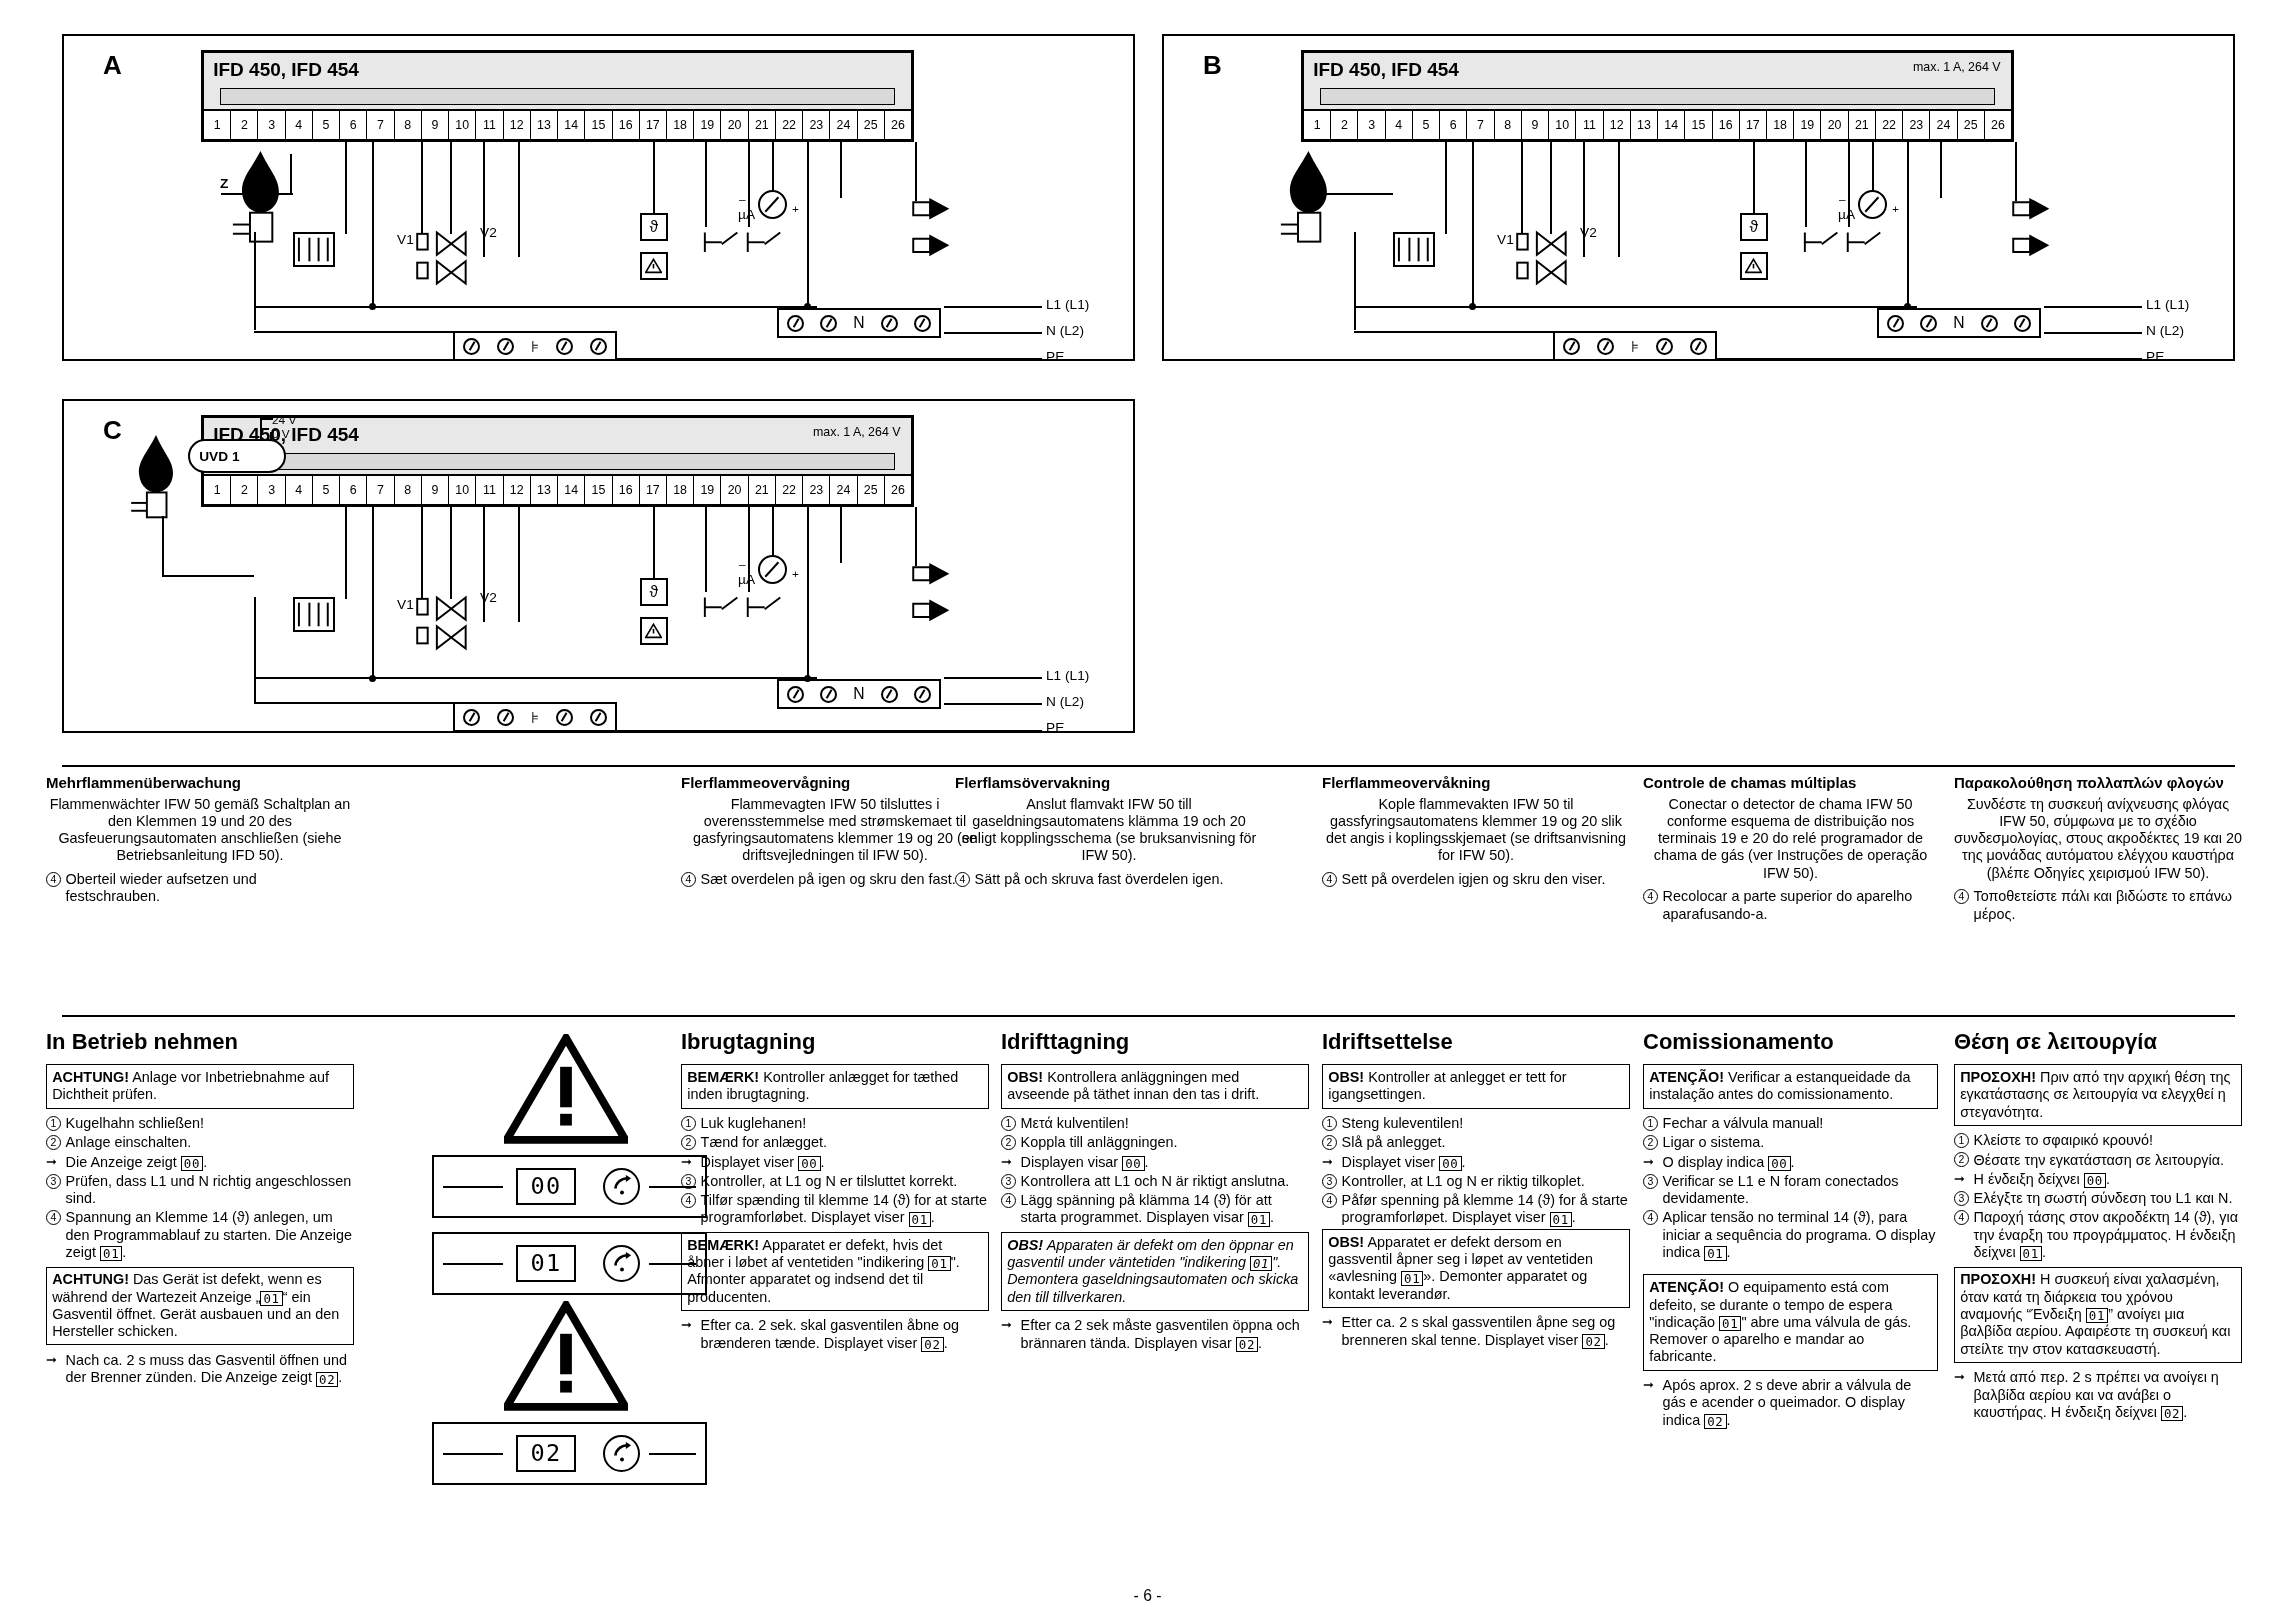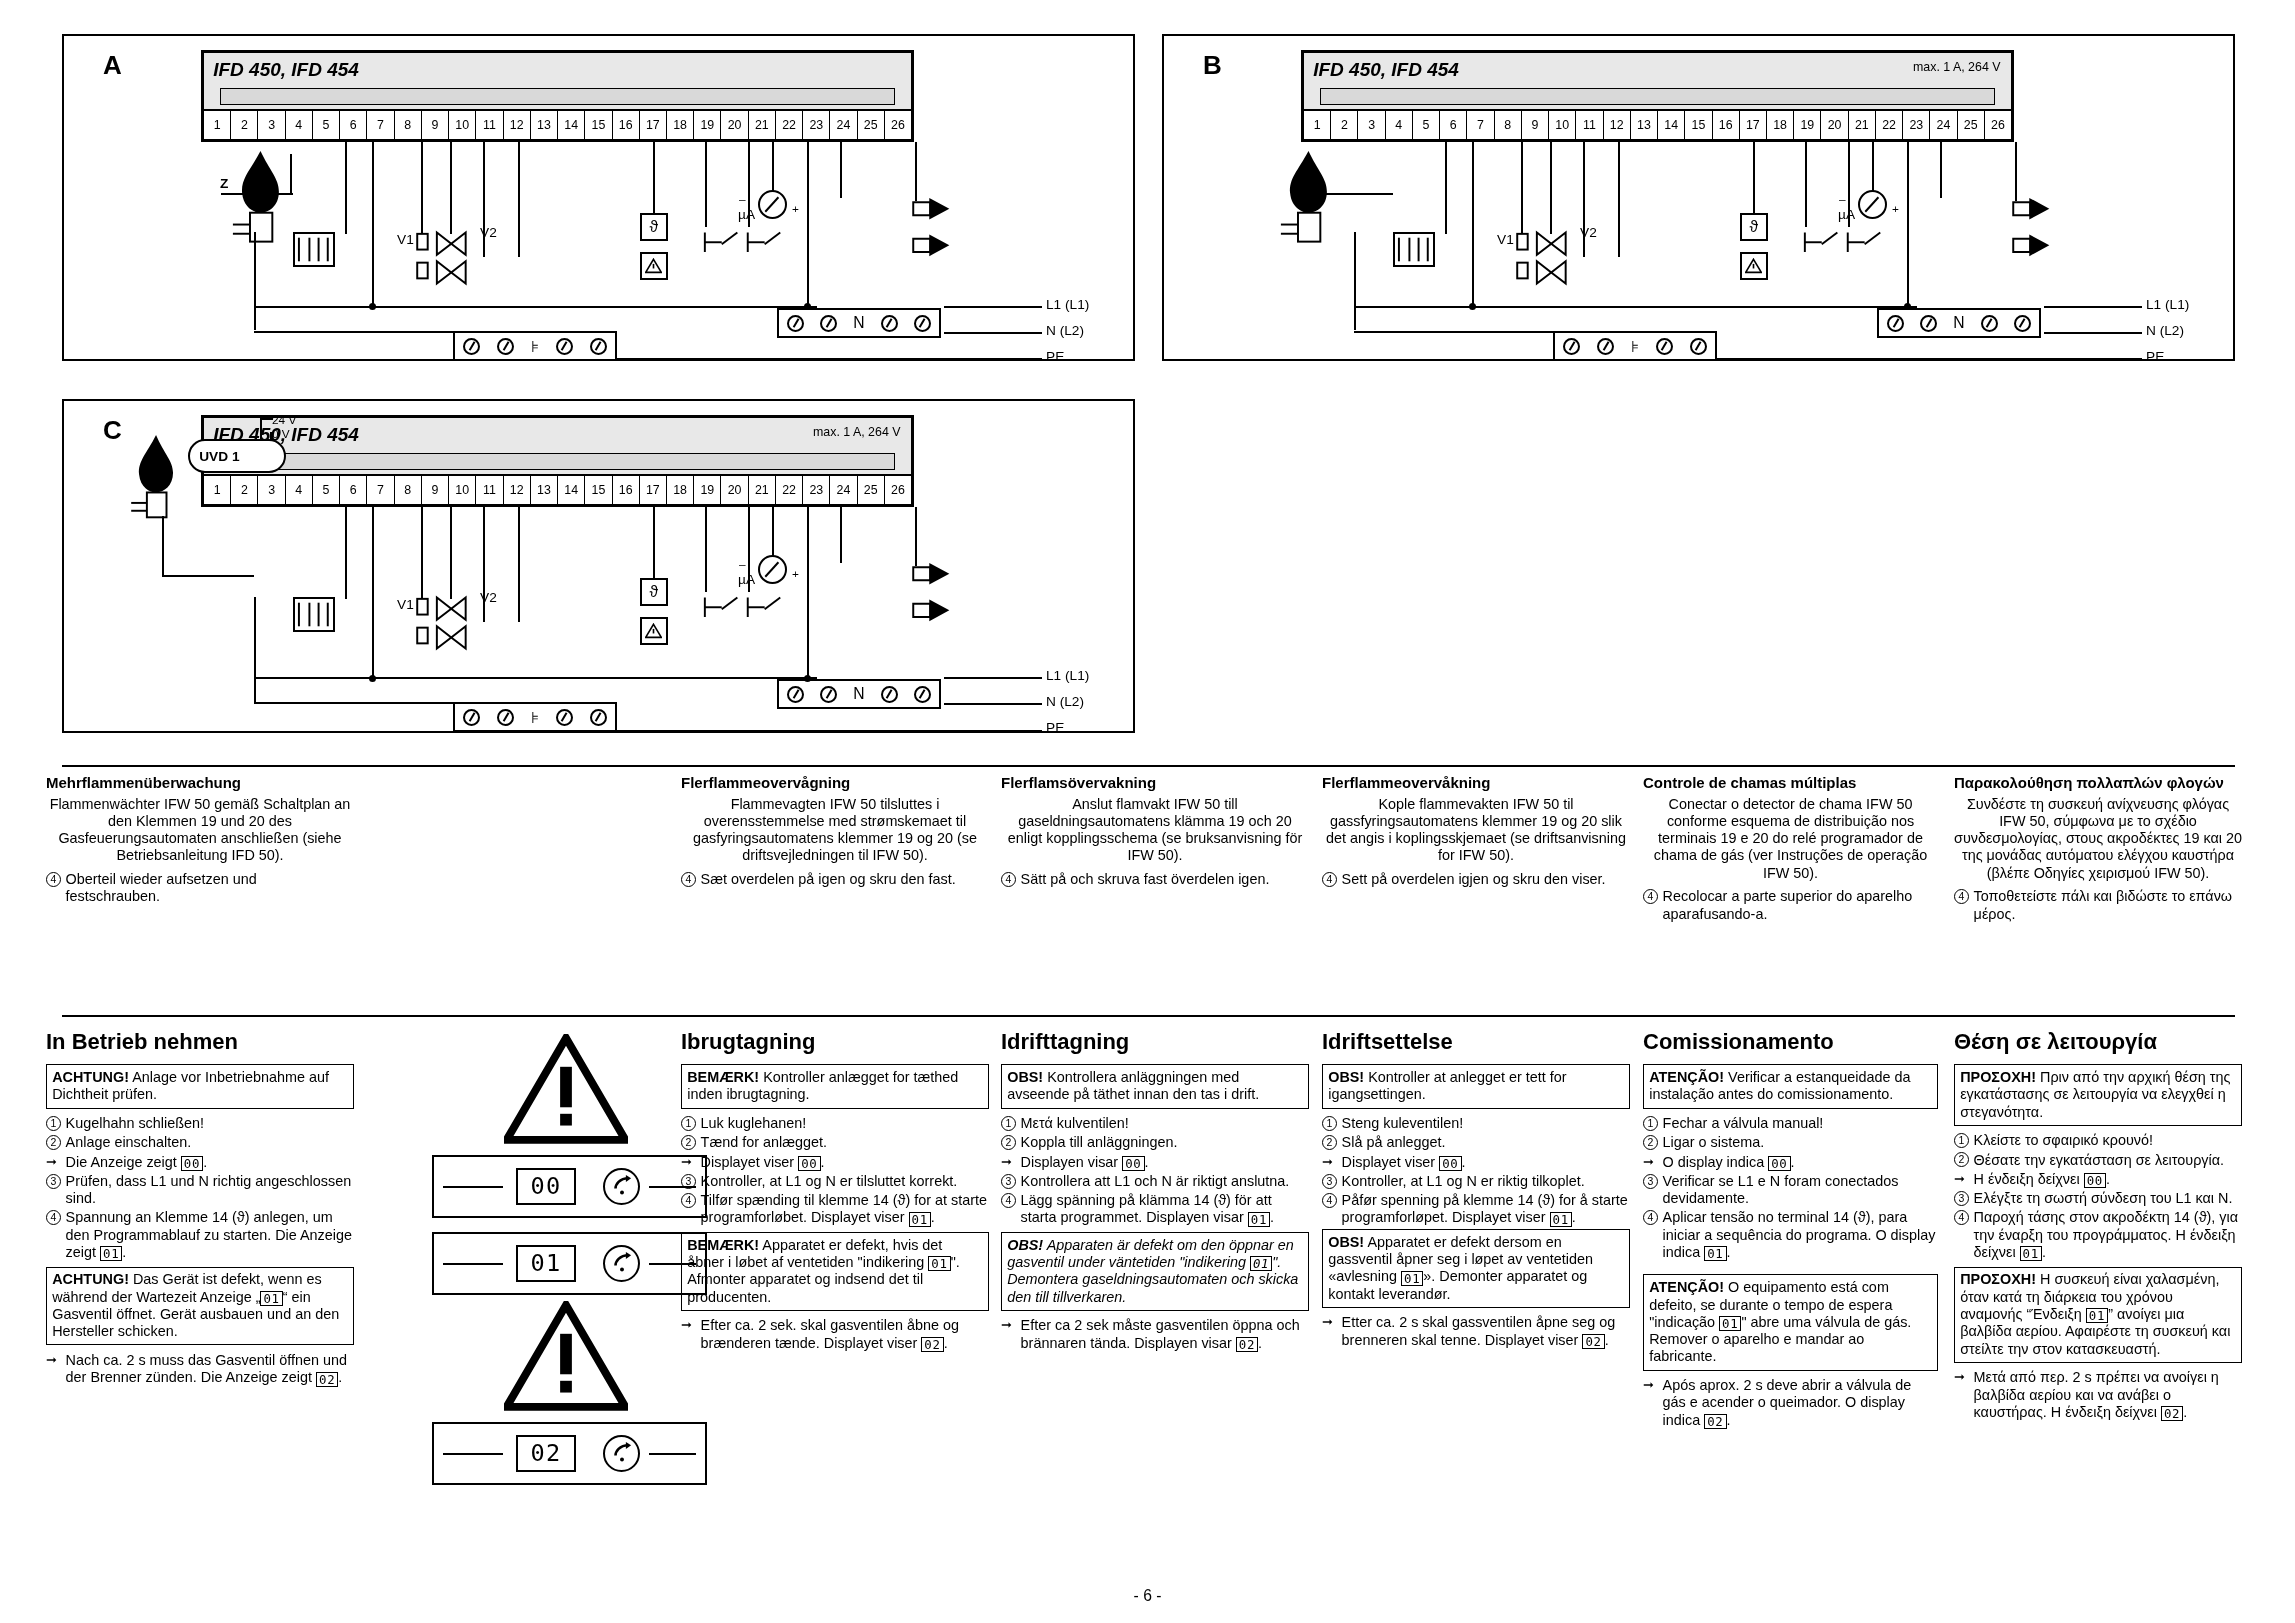--- a/index.html
+++ b/index.html
@@ -39,21 +39,20 @@
   .device {
     position: absolute;
     border: 3.3px solid #000;
     background: #e8e8e8;
   }
   .device-title {
     position: absolute;
     left: 9.2px; top: 5.2px;
     font-size: 19px;
     font-weight: bold;
-    font-style: italic;
   }
   .device-max {
     position: absolute;
     right: 10.5px; top: 6.5px;
     font-size: 12.4px;
   }
   .term-row {
     position: absolute;
     left: 0; right: 0; bottom: 0;
     height: 30px;
@@ -736,21 +735,21 @@
   </div>
 
   <div class="col" style="left:681px; top:774px; width:308px;">
     <h3>Flerflammeovervågning</h3>
     <p>Flammevagten IFW 50 tilsluttes i overensstemmelse med strømskemaet til gasfyringsautomatens klemmer 19 og 20 (se driftsvejledningen til IFW 50).</p>
     <ul class="numlist">
       <li><span class="n">4</span><span>Sæt overdelen på igen og skru den fast.</span></li>
     </ul>
   </div>
 
-  <div class="col" style="left:1001px; top:774px; width:308px;">
+  <div class="col" style="left:955px; top:774px; width:308px;">
     <h3>Flerflamsövervakning</h3>
     <p>Anslut flamvakt IFW 50 till gaseldningsautomatens klämma 19 och 20 enligt kopplingsschema (se bruksanvisning för IFW 50).</p>
     <ul class="numlist">
       <li><span class="n">4</span><span>Sätt på och skruva fast överdelen igen.</span></li>
     </ul>
   </div>
 
   <div class="col" style="left:1322px; top:774px; width:308px;">
     <h3>Flerflammeovervåkning</h3>
     <p>Kople flammevakten IFW 50 til gassfyringsautomatens klemmer 19 og 20 slik det angis i koplingsskjemaet (se driftsanvisning for IFW 50).</p>

